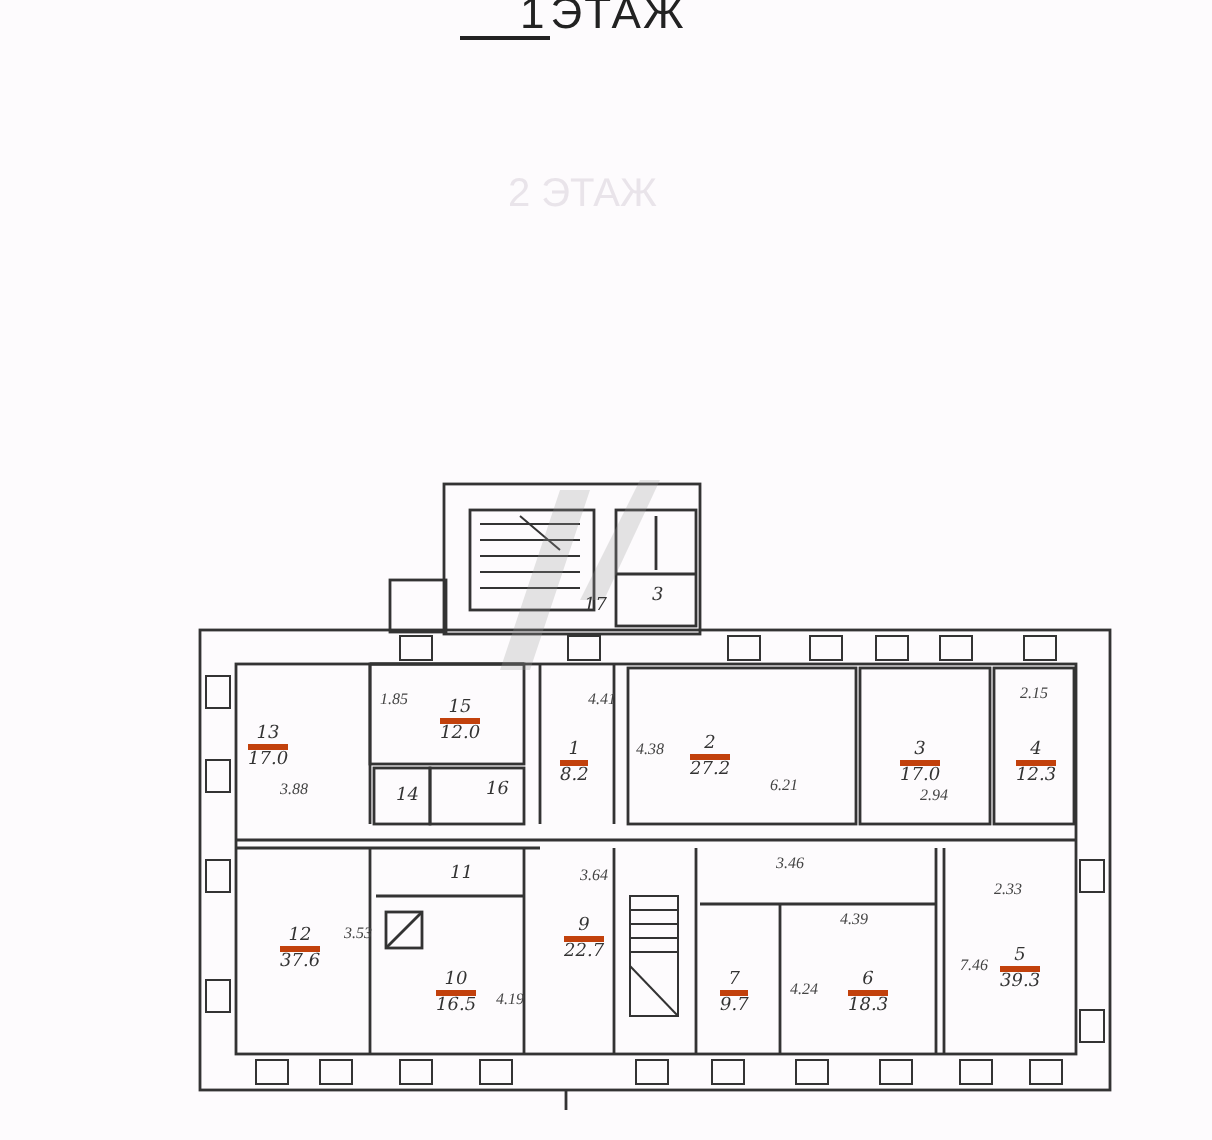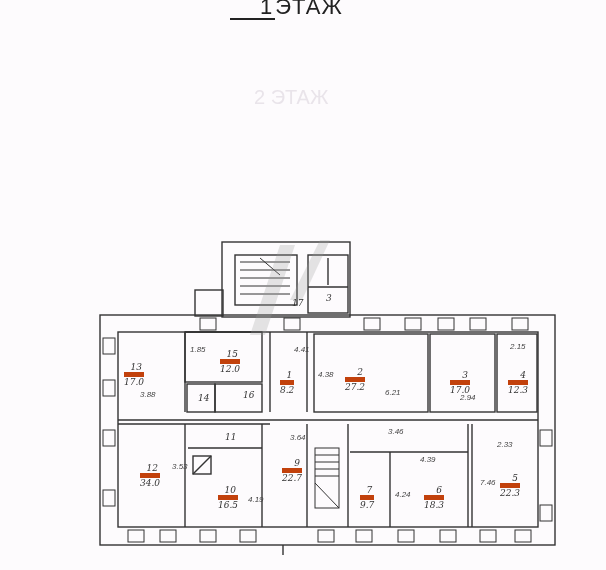--- a/index.html
+++ b/index.html
@@ -2,22 +2,22 @@
 <html><head>
 <meta charset="utf-8">
 <style>
   html,body{margin:0;padding:0;background:#fdfbfd;}
   body{width:606px;height:570px;position:relative;overflow:hidden;font-family:"Liberation Sans",sans-serif;}
   .title{position:absolute;left:230px;top:-6px;font-size:22px;color:#222;letter-spacing:1px;}
   .title .num{display:inline-block;border-bottom:2px solid #222;padding:0 2px 0 30px;line-height:22px;}
   .ghost{position:absolute;left:254px;top:86px;font-size:20px;color:#e9e4ea;}
   svg{position:absolute;left:0;top:0;}
   .lbl{position:absolute;font-family:"DejaVu Serif",serif;font-style:italic;color:#333;font-size:9px;text-align:center;line-height:10px;}
-  .lbl .n{display:block;border-bottom:5px solid #c2410c;padding:0 2px;text-align:right;}
-  .dim{position:absolute;font-family:Liberation Sans, sans-serif;font-style:italic;color:#444;font-size:8px;text-align:center;}
+  .lbl .n{display:block;border-bottom:3px solid #c2410c;padding:0 2px;}
+  .dim{position:absolute;font-family:Liberation Serif, serif;font-style:italic;color:#444;font-size:8px;text-align:center;}
   .watermark{position:absolute;left:240px;top:240px;width:90px;height:100px;opacity:.25;}
 </style>
 </head>
 <body>
 
 <div class="ghost">2 ЭТАЖ</div>
 
 <div class="title">
   <span class="num">1</span><span>ЭТАЖ</span>
 </div>
@@ -122,29 +122,29 @@
 <div class="lbl" style="left:280px;top:370px"><span class="n">1</span><span>8.2</span></div>
 <div class="dim" style="left:294px;top:345px">4.41</div>
 <div class="lbl" style="left:345px;top:367px"><span class="n">2</span><span>27.2</span></div>
 <div class="dim" style="left:385px;top:388px">6.21</div>
 <div class="dim" style="left:318px;top:370px">4.38</div>
 <div class="lbl" style="left:450px;top:370px"><span class="n">3</span><span>17.0</span></div>
 <div class="dim" style="left:460px;top:393px">2.94</div>
 <div class="lbl" style="left:508px;top:370px"><span class="n">4</span><span>12.3</span></div>
 <div class="dim" style="left:510px;top:342px">2.15</div>
 
-<div class="lbl" style="left:140px;top:463px"><span class="n">12</span><span>34.0</span></div>
+<div class="lbl" style="left:140px;top:463px"><span class="n">12</span><span>37.6</span></div>
 <div class="dim" style="left:172px;top:462px">3.53</div>
 <div class="lbl" style="left:225px;top:432px">11</div>
 <div class="lbl" style="left:218px;top:485px"><span class="n">10</span><span>16.5</span></div>
 <div class="dim" style="left:248px;top:495px">4.19</div>
 <div class="lbl" style="left:282px;top:458px"><span class="n">9</span><span>22.7</span></div>
 <div class="dim" style="left:290px;top:433px">3.64</div>
 <div class="lbl" style="left:360px;top:485px"><span class="n">7</span><span>9.7</span></div>
 <div class="dim" style="left:395px;top:490px">4.24</div>
 <div class="dim" style="left:388px;top:427px">3.46</div>
 <div class="lbl" style="left:424px;top:485px"><span class="n">6</span><span>18.3</span></div>
 <div class="dim" style="left:420px;top:455px">4.39</div>
-<div class="lbl" style="left:500px;top:473px"><span class="n">5</span><span>22.3</span></div>
+<div class="lbl" style="left:500px;top:473px"><span class="n">5</span><span>39.3</span></div>
 <div class="dim" style="left:497px;top:440px">2.33</div>
 <div class="dim" style="left:480px;top:478px">7.46</div>
 <div class="lbl" style="left:326px;top:293px">3</div>
 <div class="lbl" style="left:292px;top:298px">17</div>
 
 </body></html>

